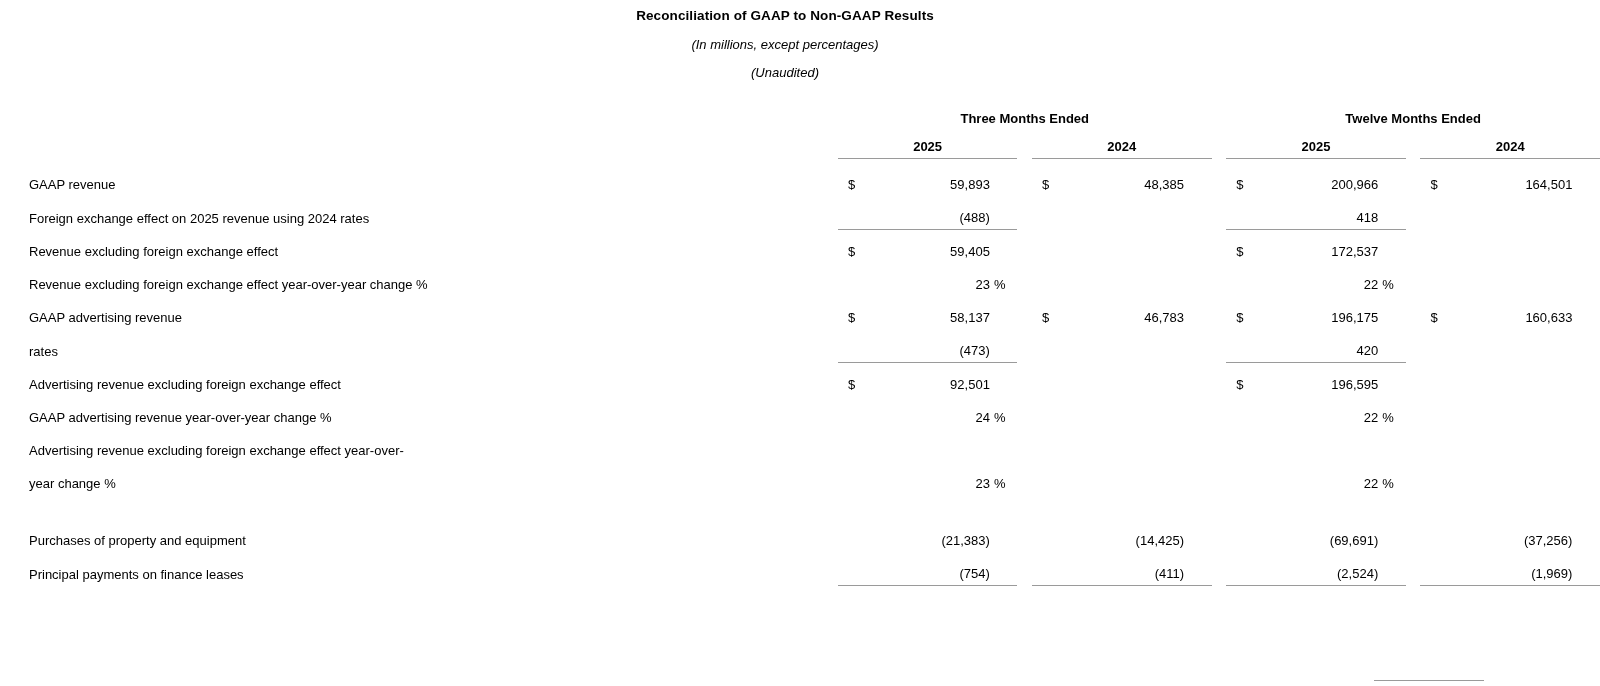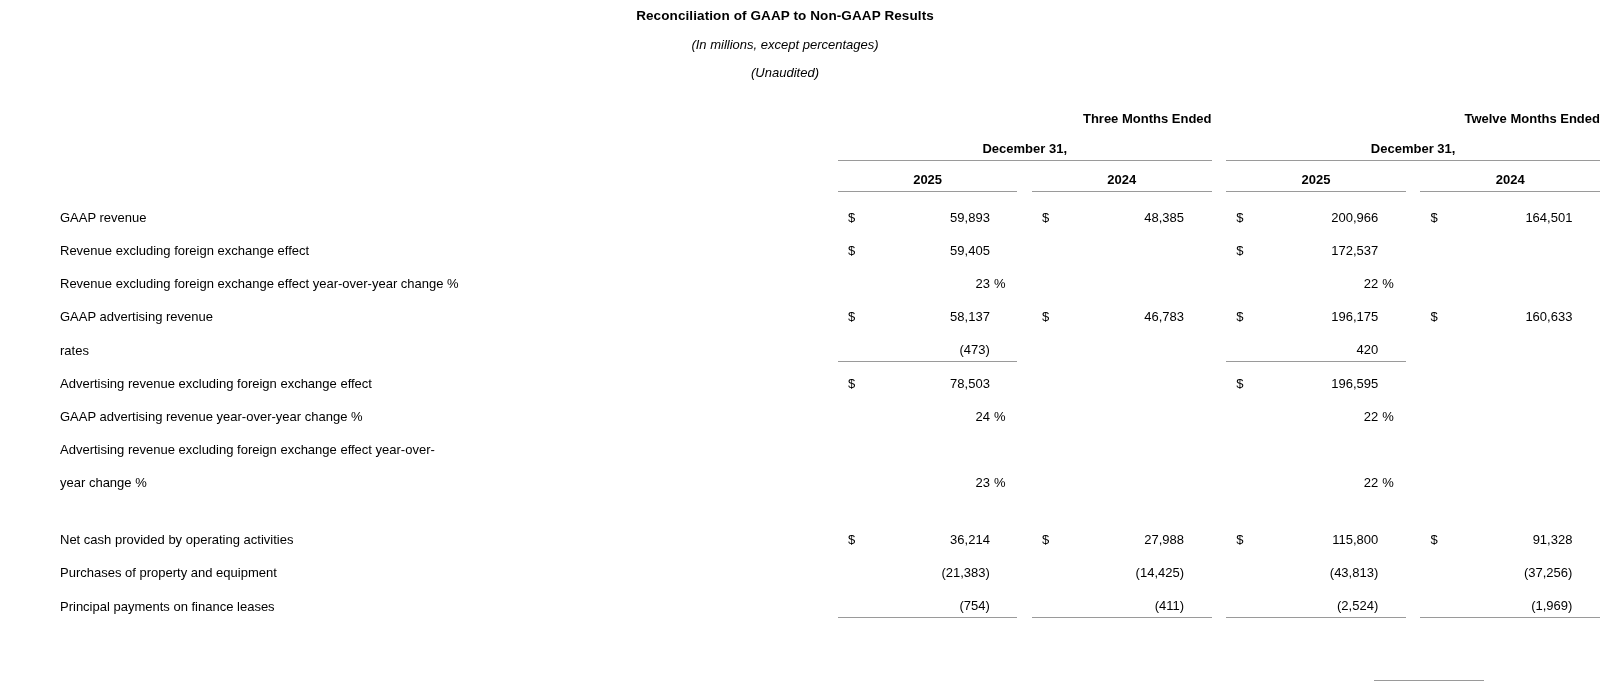--- a/index.html
+++ b/index.html
@@ -67,21 +67,21 @@
   col.c-pct    { width: 26px;  }
 
   td, th {
     padding: 0;
     vertical-align: bottom;
     font-weight: normal;
   }
 
   
   .grp-title {
-    text-align: right;
+    text-align: center;
     font-weight: bold;
     font-size: 13px;
     padding-bottom: 2px;
     height: 26px;
     vertical-align: bottom;
   }
   .grp-date {
     text-align: center;
     font-weight: bold;
     font-size: 13px;
@@ -103,21 +103,21 @@
   .yr-rule {
     border-bottom: 1.2px solid #9a9a9a;
   }
   .hdr-spacer td { height: 4px; }
 
   
   tr.data > td { height: 29px; }
 
   .lbl {
     text-align: left;
-    padding-left: 60px;
+    padding-left: 29px;
     font-size: 13px;
     white-space: nowrap;
     vertical-align: bottom;
     padding-bottom: 4px;
   }
 
   .cur {
     text-align: left;
     font-size: 13px;
     vertical-align: bottom;
@@ -191,27 +191,20 @@
       <tr>
         <td></td>
           <td></td>
         <td class="grp-title" colspan="7">Three Months Ended</td>
         <td></td>
         <td class="grp-title" colspan="7">Twelve Months Ended</td>
       </tr>
       <tr>
         <td></td>
           <td></td>
-        <td class="grp-date rule-wide" colspan="7">December 31,</td>
-        <td></td>
-        <td class="grp-date rule-wide" colspan="7">December 31,</td>
-      </tr>
-      <tr>
-        <td></td>
-          <td></td>
         <td class="yr yr-rule" colspan="3">2025</td>
         <td></td>
         <td class="yr yr-rule" colspan="3">2024</td>
         <td></td>
         <td class="yr yr-rule" colspan="3">2025</td>
         <td></td>
         <td class="yr yr-rule" colspan="3">2024</td>
       </tr>
       <tr class="hdr-spacer">
         <td colspan="17"></td>
@@ -233,20 +226,39 @@
         <td></td>
         <td class="cur">$</td>
         <td class="num">200,966</td>
         <td class="pct"></td>
         <td></td>
         <td class="cur">$</td>
         <td class="num">164,501</td>
         <td class="pct"></td>
       </tr>
 
+      <tr class="data">
+        <td class="lbl">Foreign exchange effect on 2025 revenue using 2024 rates</td>
+        <td></td>
+        <td class="cur ul"></td>
+        <td class="num ul">(488)</td>
+        <td class="pct ul"></td>
+        <td></td>
+        <td class="cur"></td>
+        <td class="num"></td>
+        <td class="pct"></td>
+        <td></td>
+        <td class="cur ul"></td>
+        <td class="num ul">418</td>
+        <td class="pct ul"></td>
+        <td></td>
+        <td class="cur"></td>
+        <td class="num"></td>
+        <td class="pct"></td>
+      </tr>
 
       <tr class="data">
         <td class="lbl">Revenue excluding foreign exchange effect</td>
         <td></td>
         <td class="cur">$</td>
         <td class="num">59,405</td>
         <td class="pct"></td>
         <td></td>
         <td class="cur"></td>
         <td class="num"></td>
@@ -320,21 +332,21 @@
         <td></td>
         <td class="cur"></td>
         <td class="num"></td>
         <td class="pct"></td>
       </tr>
 
       <tr class="data">
         <td class="lbl">Advertising revenue excluding foreign exchange effect</td>
         <td></td>
         <td class="cur">$</td>
-        <td class="num">78,503</td>
+        <td class="num">92,501</td>
         <td class="pct"></td>
         <td></td>
         <td class="cur"></td>
         <td class="num"></td>
         <td class="pct"></td>
         <td></td>
         <td class="cur">$</td>
         <td class="num">196,595</td>
         <td class="pct"></td>
         <td></td>
@@ -400,53 +412,34 @@
         <td></td>
         <td class="cur"></td>
         <td class="num"></td>
         <td class="pct"></td>
       </tr>
 
       <tr class="blankrow">
         <td colspan="17"></td>
       </tr>
 
-      <tr class="data">
-        <td class="lbl">Net cash provided by operating activities</td>
-        <td></td>
-        <td class="cur">$</td>
-        <td class="num">36,214</td>
-        <td class="pct"></td>
-        <td></td>
-        <td class="cur">$</td>
-        <td class="num">27,988</td>
-        <td class="pct"></td>
-        <td></td>
-        <td class="cur">$</td>
-        <td class="num">115,800</td>
-        <td class="pct"></td>
-        <td></td>
-        <td class="cur">$</td>
-        <td class="num">91,328</td>
-        <td class="pct"></td>
-      </tr>
 
       <tr class="data">
         <td class="lbl">Purchases of property and equipment</td>
         <td></td>
         <td class="cur"></td>
         <td class="num">(21,383)</td>
         <td class="pct"></td>
         <td></td>
         <td class="cur"></td>
         <td class="num">(14,425)</td>
         <td class="pct"></td>
         <td></td>
         <td class="cur"></td>
-        <td class="num">(43,813)</td>
+        <td class="num">(69,691)</td>
         <td class="pct"></td>
         <td></td>
         <td class="cur"></td>
         <td class="num">(37,256)</td>
         <td class="pct"></td>
       </tr>
 
       <tr class="data">
         <td class="lbl">Principal payments on finance leases</td>
         <td></td>

